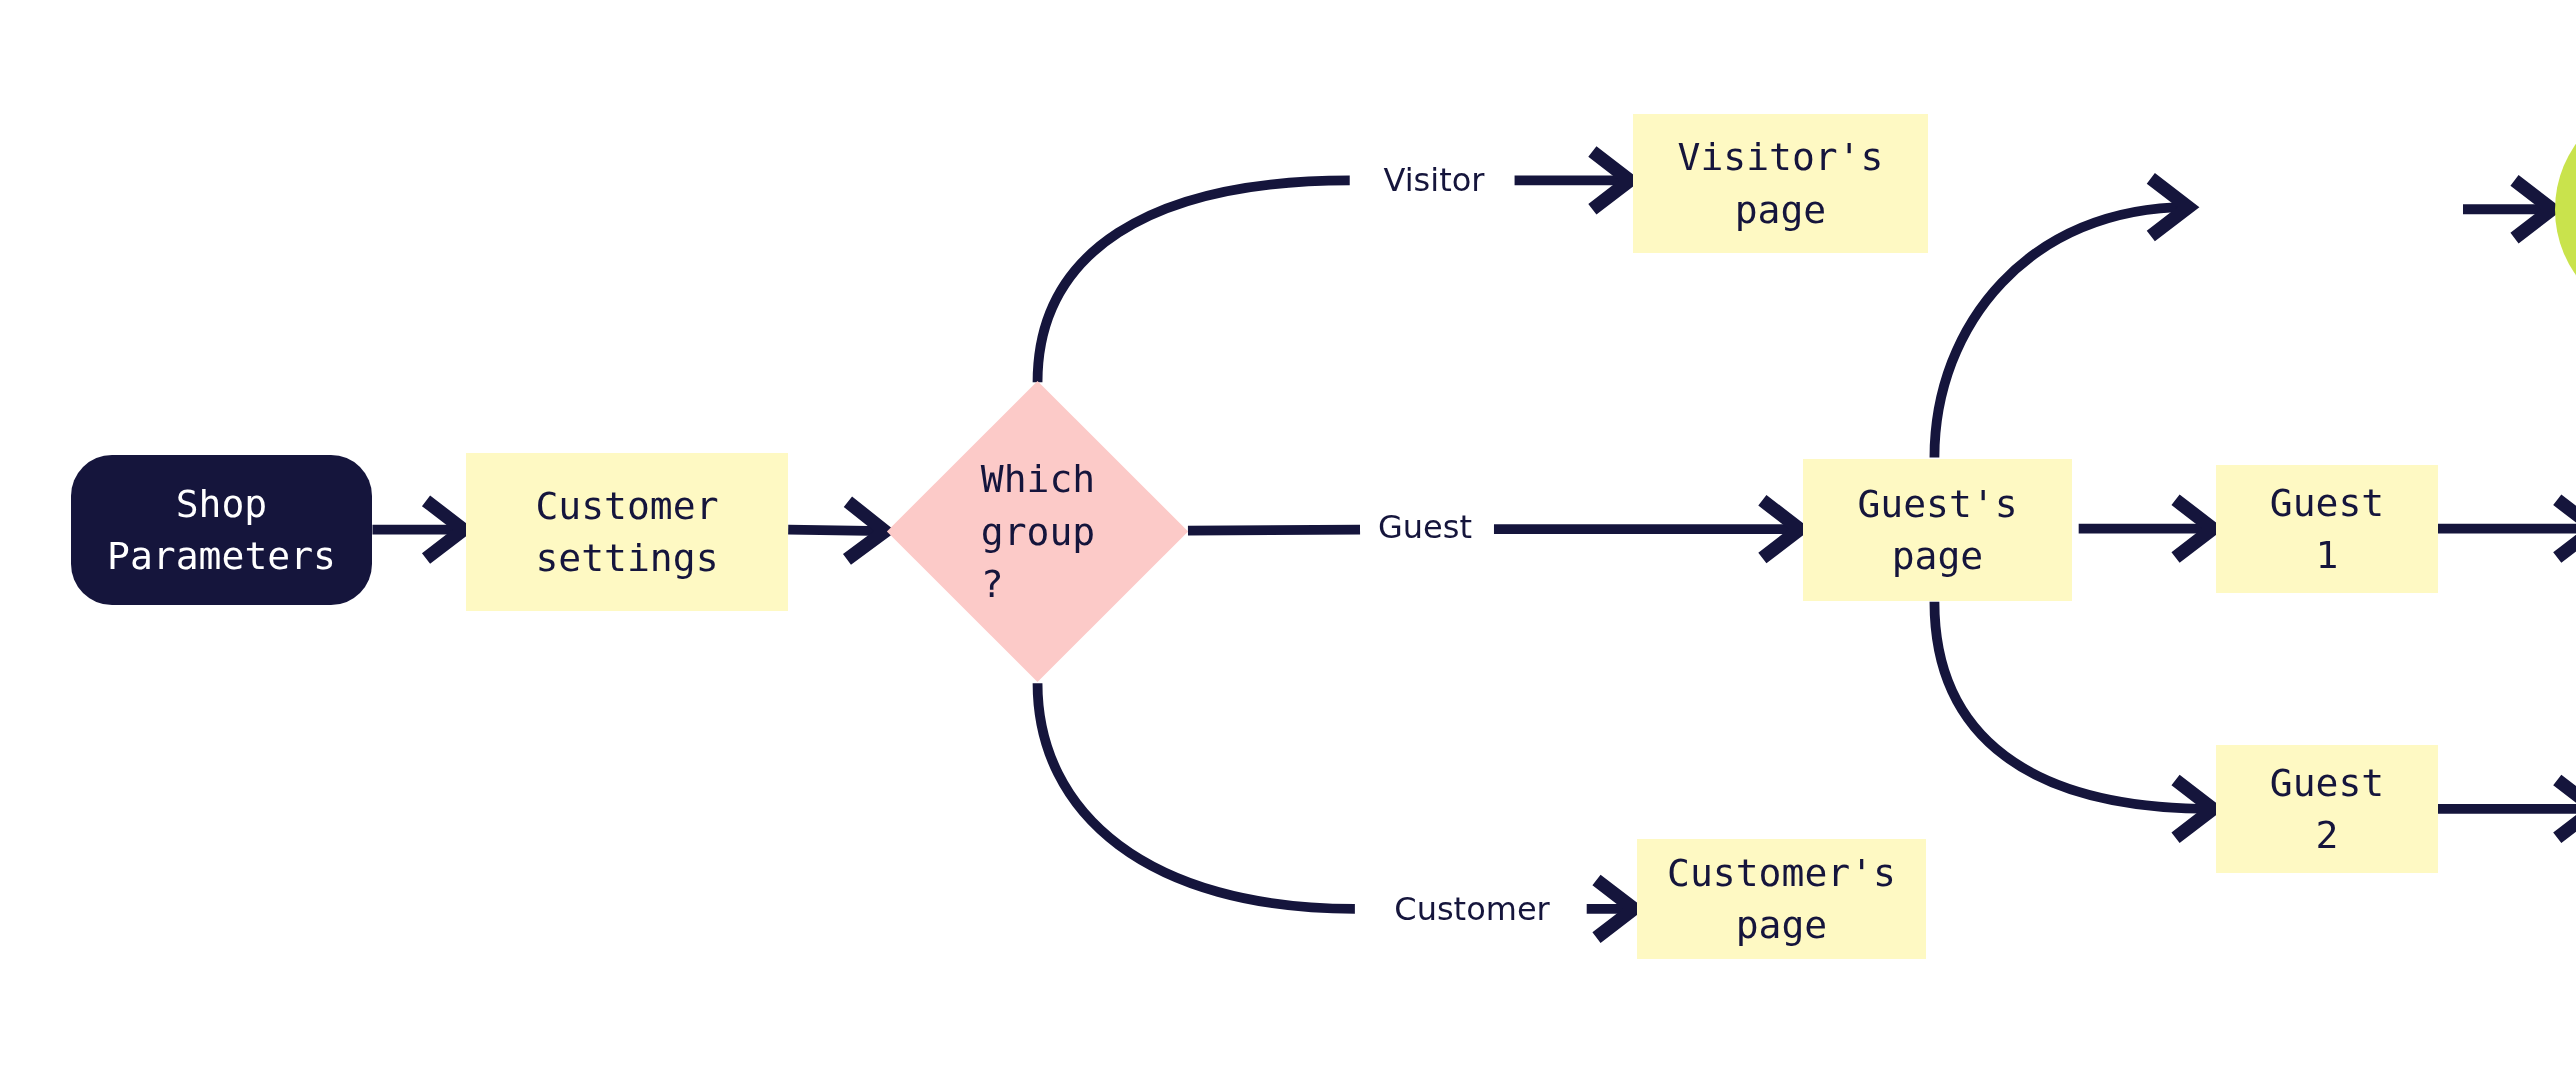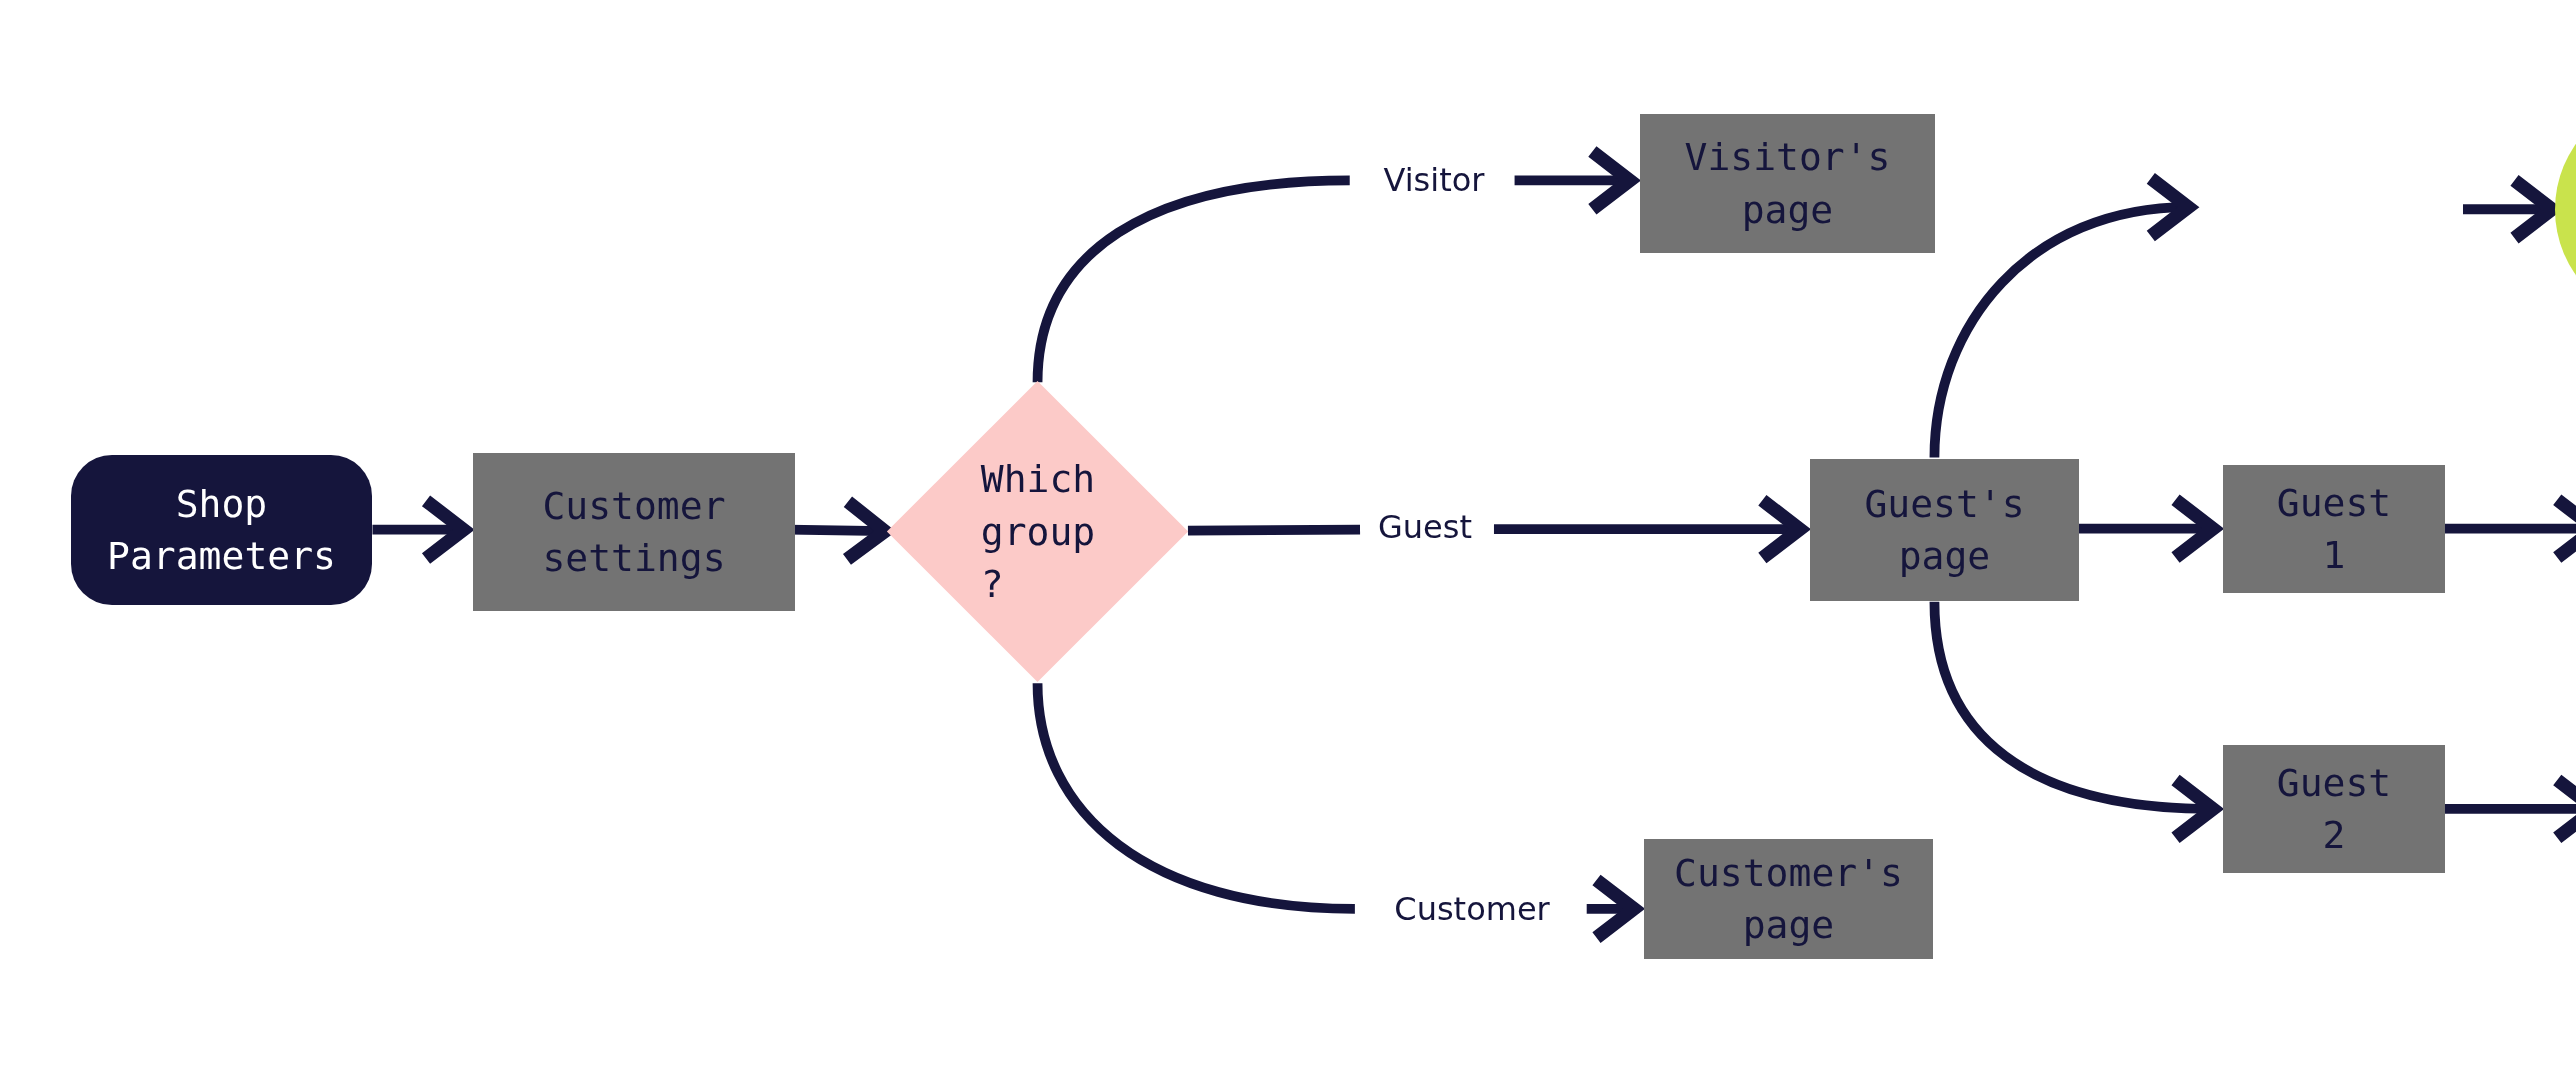--- a/index.html
+++ b/index.html
@@ -8,21 +8,21 @@
   #edges{position:absolute;left:0;top:0;width:3924px;height:1082px;}
   .edge{stroke:#15153c;stroke-width:19;fill:none;}
   .arrow{marker-end:url(#ah);}
   .node{position:absolute;display:flex;align-items:center;justify-content:center;
         text-align:center;box-sizing:border-box;}
   .lbl{white-space:pre-line;font-size:38px;line-height:1.38;color:#15153c;
        font-family:"DejaVu Sans Mono", monospace;}
   .dark{background:#15153c;}
   .dark .lbl{color:#ffffff;}
   .r-big{border-radius:41px;}
-  .light{background:#737373;margin-left:7px;}
+  .light{background:#fef9c3;}
   .circle{border-radius:50%;}
   .blue{background:#2f96ea;}
   .green{background:#c9e34c;}
   .diamond-box{position:absolute;display:flex;align-items:center;justify-content:center;}
   .diamond-shape{position:absolute;left:44px;top:44px;width:213px;height:213px;
                  background:#fccac8;transform:rotate(45deg);}
   .diamond-box .lbl{position:relative;}
   .edge-label{position:absolute;transform:translate(-50%,-50%);color:#15153c;
               font-family:"DejaVu Sans", sans-serif;font-size:32px;white-space:nowrap;}
 </style>

